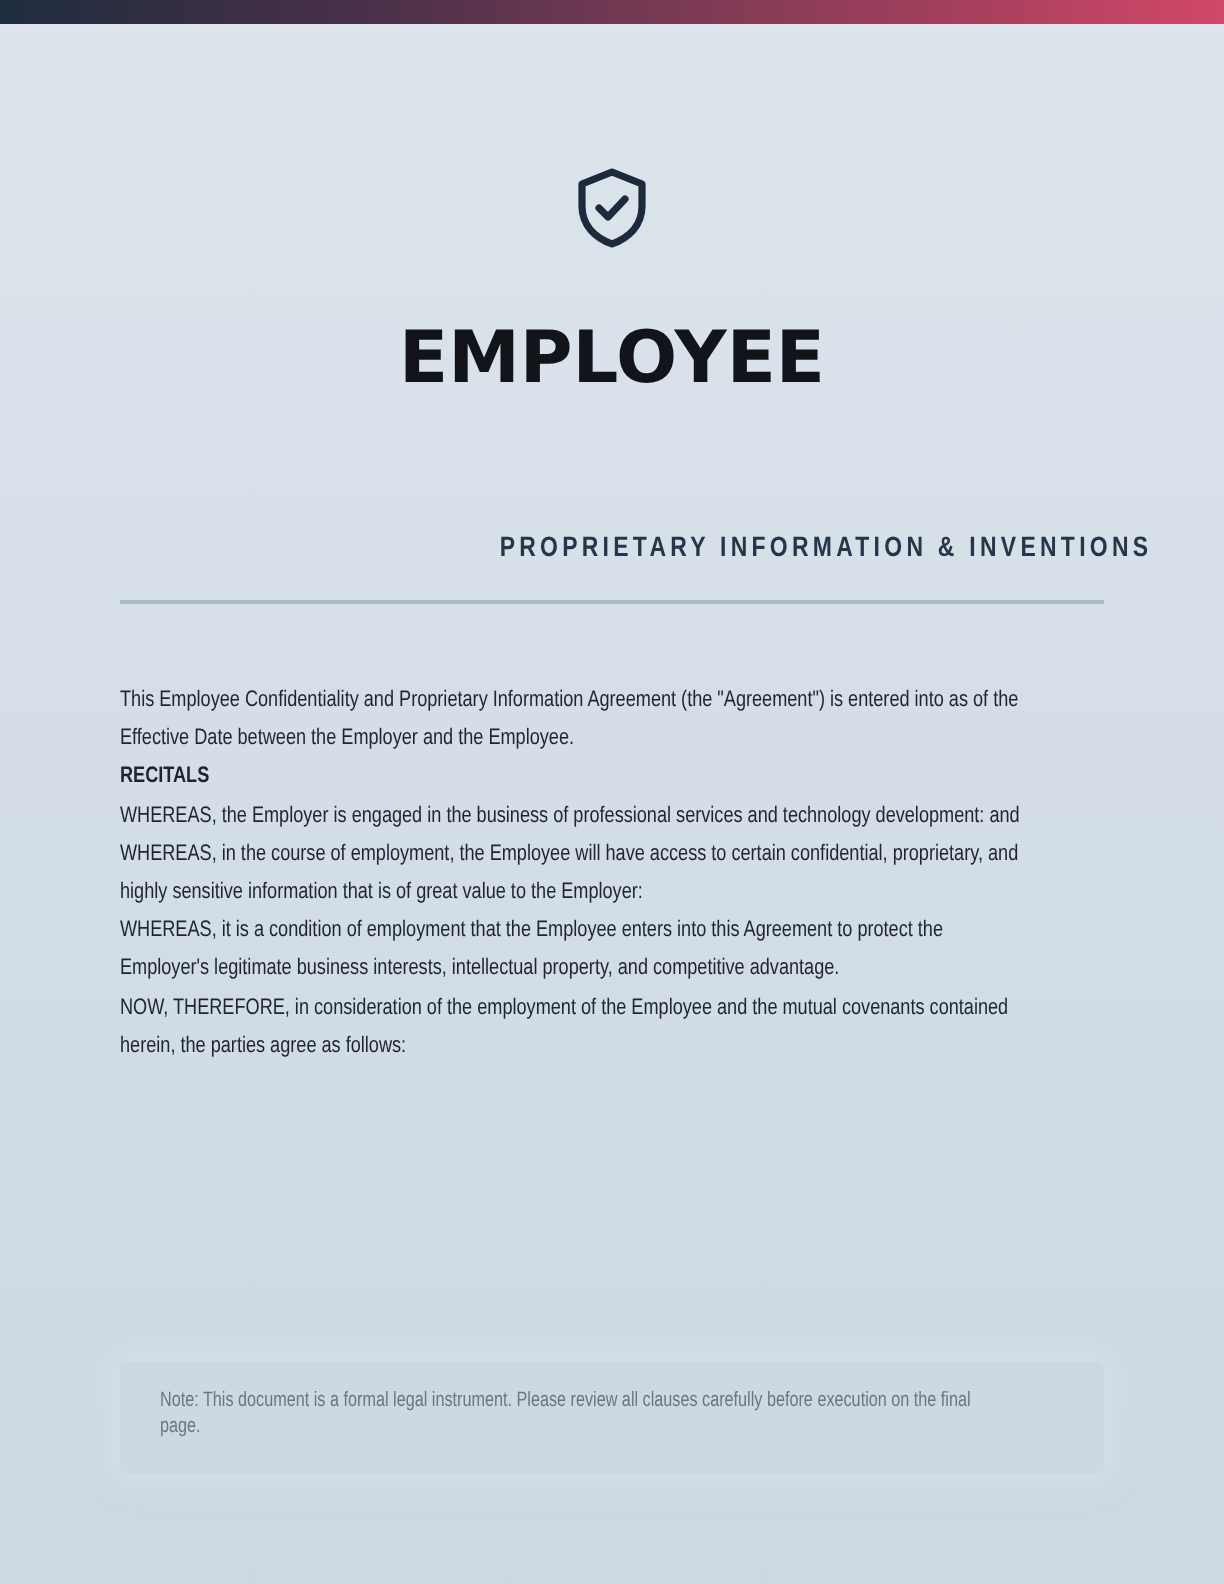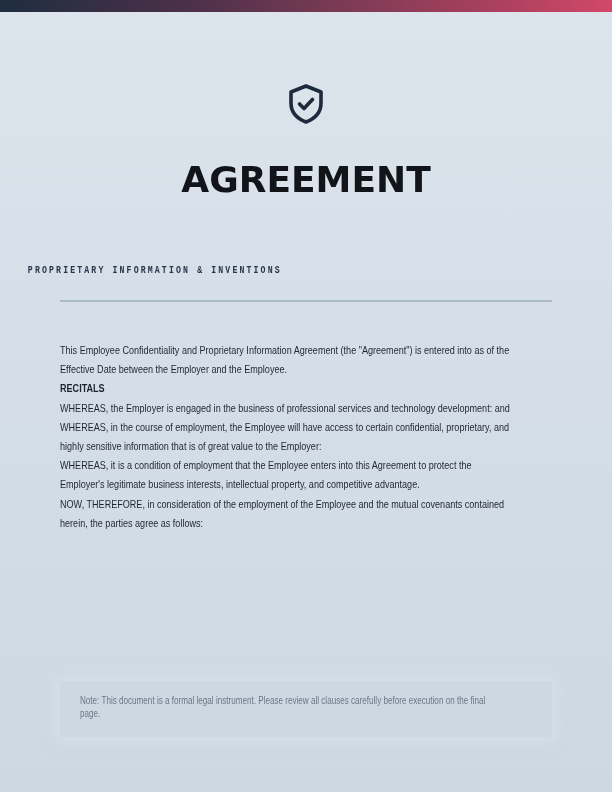--- a/index.html
+++ b/index.html
@@ -35,24 +35,24 @@
       font-size: 36px;
       line-height: 43px;
       color: #111418;
       letter-spacing: 0px;
     }
     .title .line { display: block; }
     .subtitle {
       position: absolute;
       left: 0; top: 265px;
       width: 612px;
-      text-align: left;
-      font-family: Liberation Mono, monospace;
+      text-align: right;
+      font-family: Liberation Sans, sans-serif;
       font-weight: bold;
-      font-size: 10px;
+      font-size: 14px;
       letter-spacing: 2.6px;
       color: #25364a;
     }
     .subtitle span {
       display: inline-block;
       transform: scaleX(0.82);
       transform-origin: center;
     }
     .divider {
       position: absolute;
@@ -102,21 +102,21 @@
 <body>
 
 <div class="top-bar"></div>
 
 <svg class="shield" viewBox="0 0 40 42" fill="none" stroke="#1c2a3b" stroke-width="3.6" stroke-linejoin="round" stroke-linecap="round">
   <path d="M20 3 L35 9 L35 20 C35 30 28 36 20 39 C12 36 5 30 5 20 L5 9 Z"></path>
   <path d="M13.5 21 L18 25.5 L26.5 16.5"></path>
 </svg>
 
 <h1 class="title" style="margin:0;">
-  <span class="line">AGREEMENT</span>
+  <span class="line">EMPLOYEE</span>
 </h1>
 
 <div class="subtitle">
   <span>PROPRIETARY INFORMATION &amp; INVENTIONS</span>
 </div>
 
 <div class="divider"></div>
 
 <div class="body-text">
   <p>This Employee Confidentiality and Proprietary Information Agreement (the "Agreement") is entered into as of the

